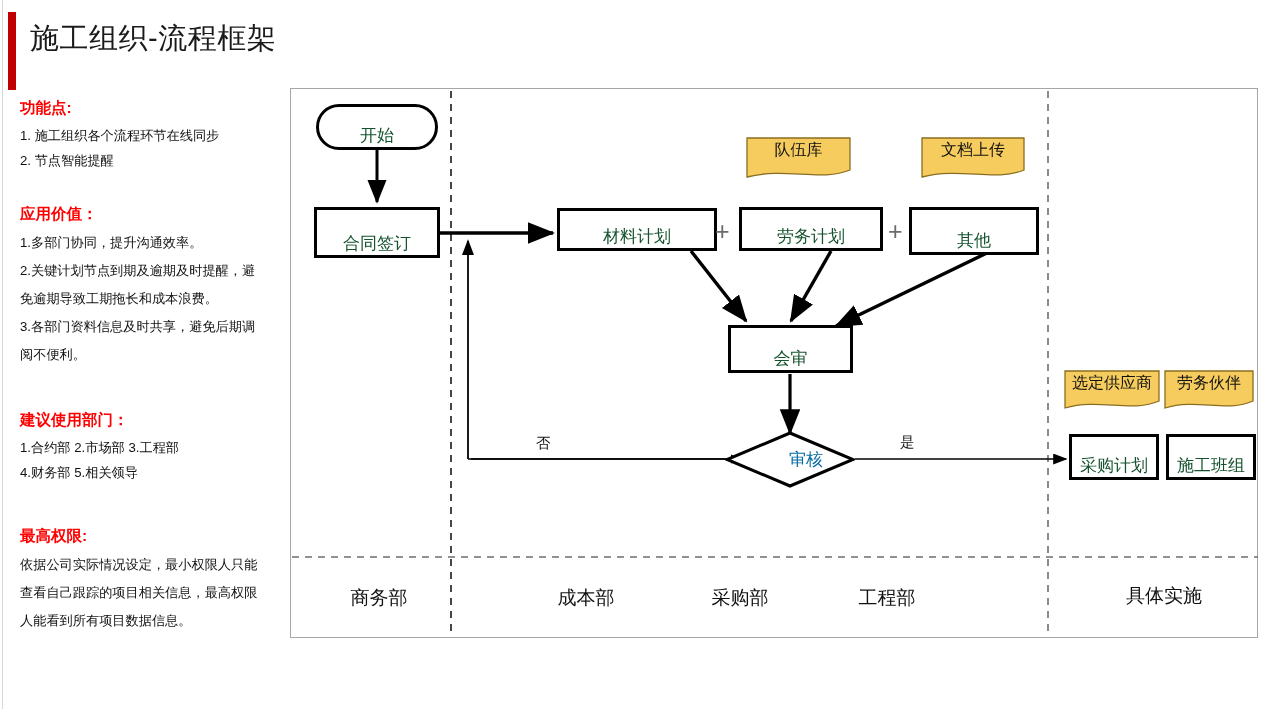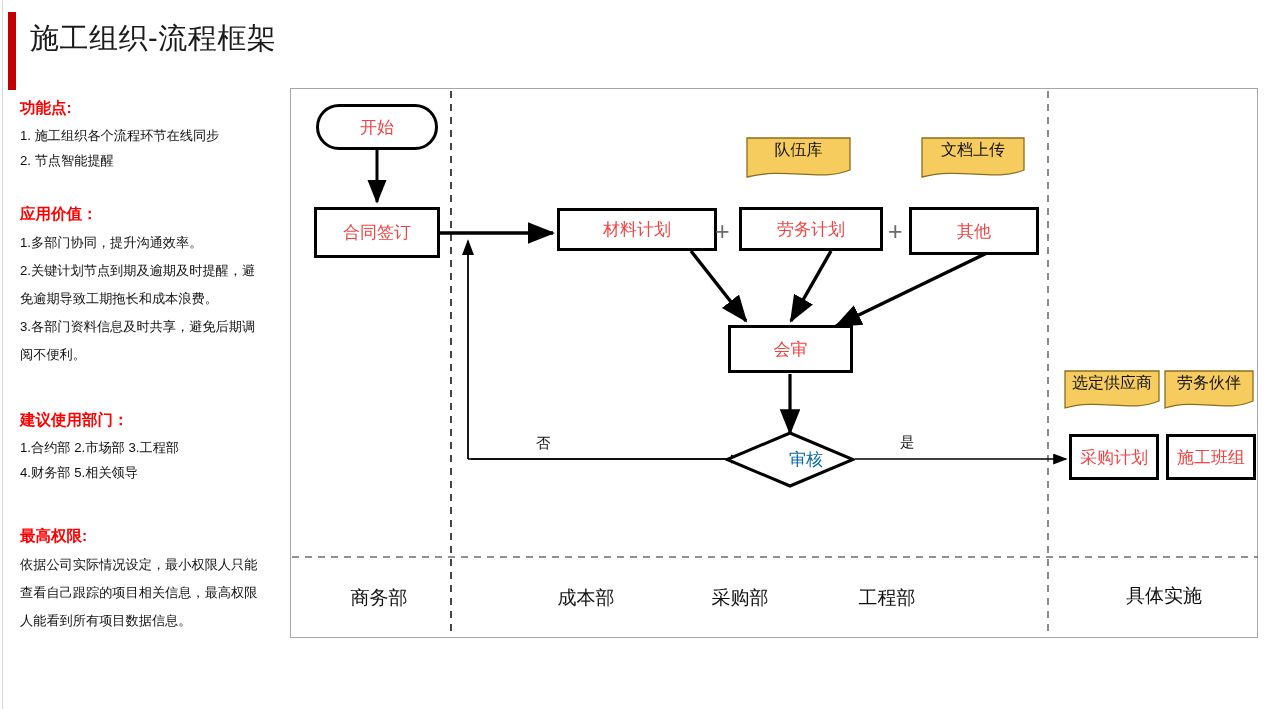--- a/index.html
+++ b/index.html
@@ -86,24 +86,24 @@
     width: 968px;
     height: 550px;
   }
   
   .node {
     position: absolute;
     box-sizing: border-box;
     background: #ffffff;
     border: 3px solid #000000;
     display: flex;
-    align-items: center;
+    align-items: flex-end;
     justify-content: center;
     font-size: 17px;
-    color: #ef4444;
+    color: #14532d;
     white-space: nowrap;
   }
   .node.rounded { border-radius: 26px; border-width: 3px; }
   .note {
     position: absolute;
     box-sizing: border-box;
     display: flex;
     align-items: flex-start;
     justify-content: center;
     font-size: 16px;

